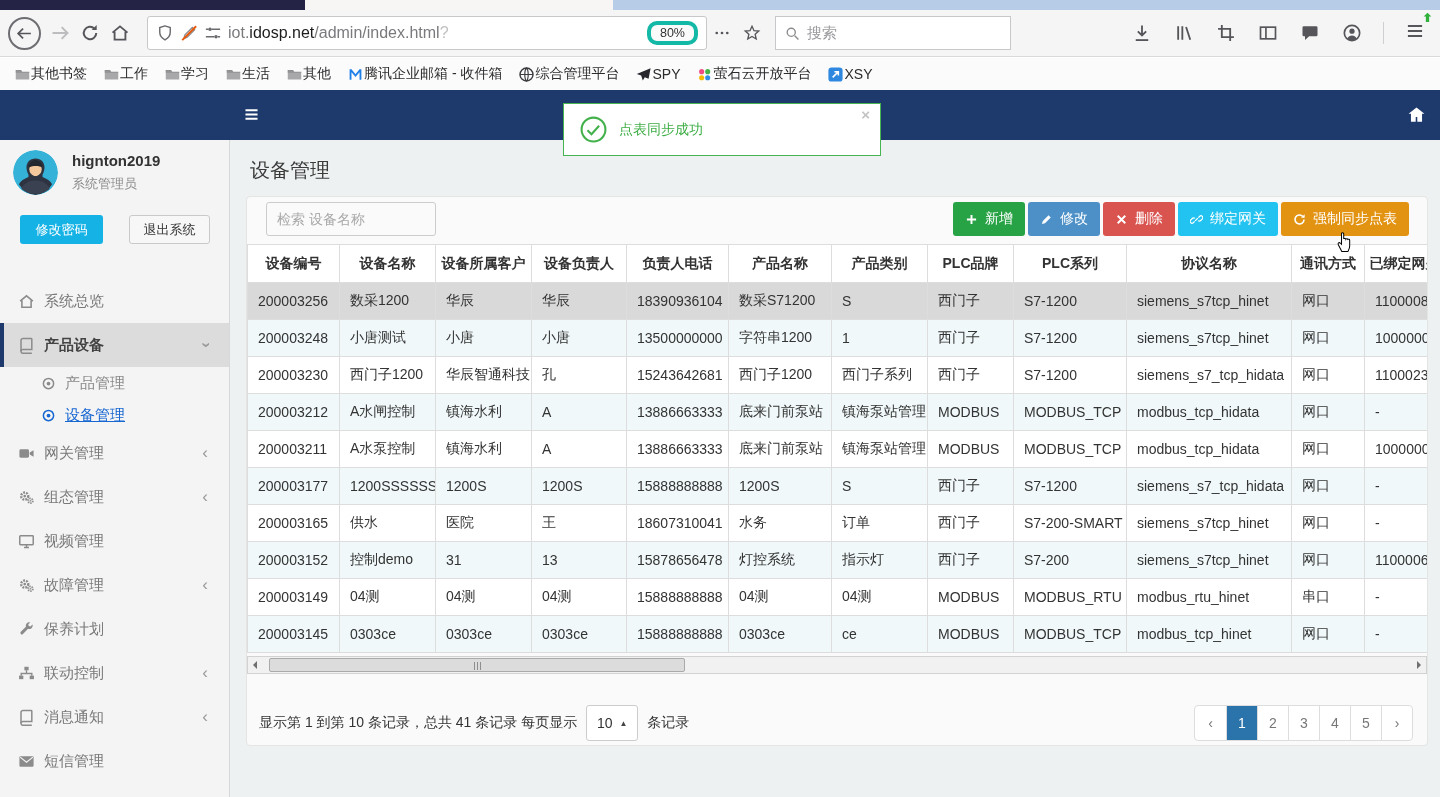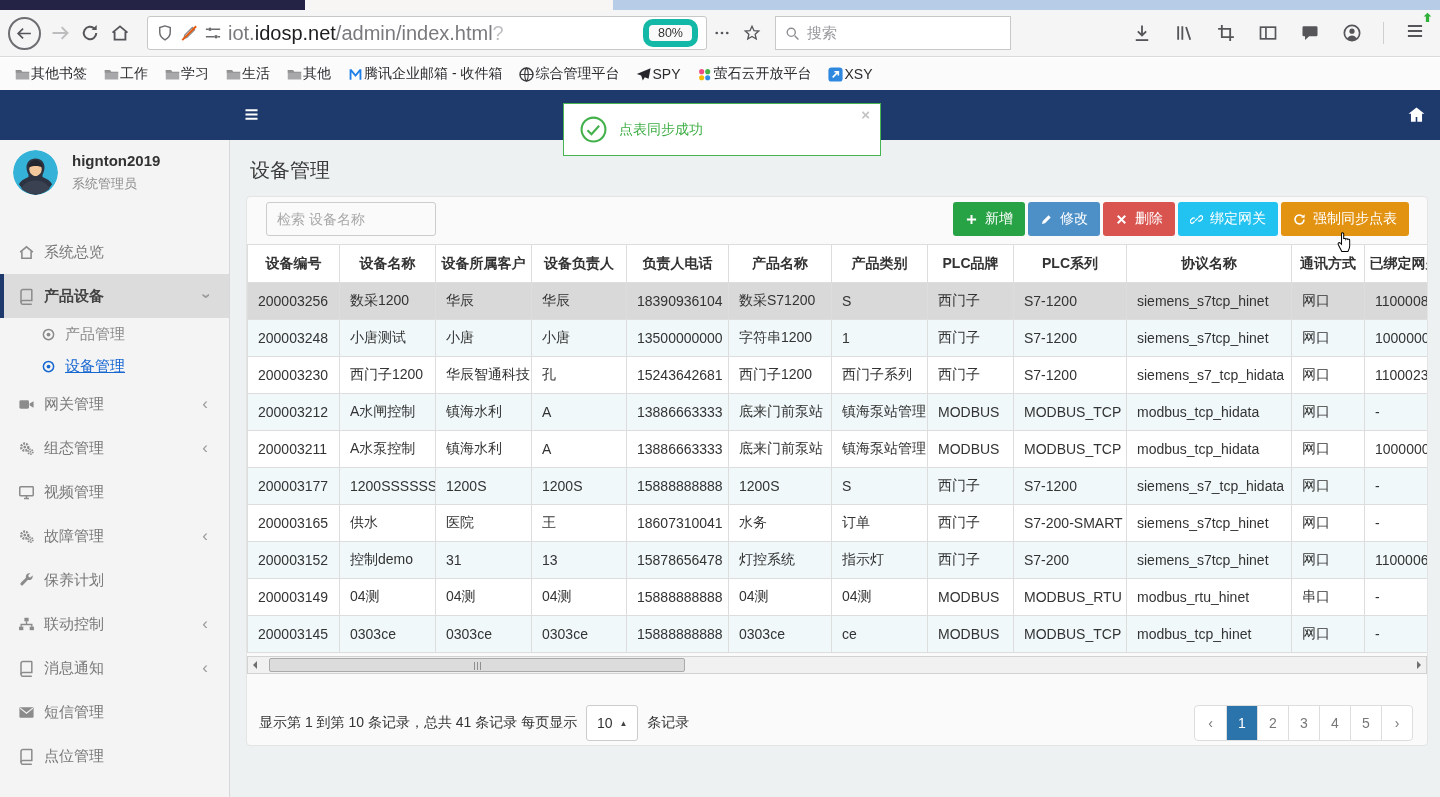--- a/index.html
+++ b/index.html
@@ -16,25 +16,25 @@
   .browser-toolbar { position:absolute; left:0; top:10px; width:1440px; height:47px; background:#f5f5f6;
     border-bottom:1px solid #dadadb; display:flex; align-items:center; padding:0 10px 0 8px; }
   .ic { display:inline-block; }
   .ic svg { width:100%; height:100%; display:block; }
   .navbtn { width:30px; height:30px; padding:5px; color:#55555a; flex:none; cursor:pointer; }
   .navbtn.back { border:2px solid #6d6d72; border-radius:50%; width:33px; height:33px; padding:6px; margin-right:4px; }
   .navbtn.disabled { color:#bdbdbf; }
   .urlbar { margin-left:12px; width:560px; height:34px; background:#fff; border:1px solid #c8c8ca; border-radius:3px;
     display:flex; align-items:center; padding:0 8px; flex:none; cursor:text; }
   .ub-ic { width:18px; height:18px; color:#6a6a6f; margin-right:6px; flex:none; cursor:pointer; }
-  .url-text { font-size:20px; white-space:nowrap; overflow:hidden; }
+  .url-text { font-size:16px; white-space:nowrap; overflow:hidden; }
   .u-dim { color:#7a7a7e; }
   .u-main { color:#1d1d20; }
   .u-query { color:#c0c0c3; }
-  .zoom-badge { margin-left:auto; border:6px solid #14b8a6; border-radius:10px; padding:1px 9px; font-size:12.5px; color:#333;
+  .zoom-badge { margin-left:auto; border:4px solid #14b8a6; border-radius:10px; padding:1px 9px; font-size:12.5px; color:#333;
     background:#fafafa; flex:none; cursor:pointer; }
   .tool-ic { width:30px; height:30px; padding:6px; color:#55555a; flex:none; cursor:pointer; }
   .searchbox { margin-left:8px; width:236px; height:34px; background:#fff; border:1px solid #c8c8ca; border-radius:0;
     display:flex; align-items:center; padding:0 9px; gap:7px; flex:none; cursor:text; }
   .sb-ic { width:15px; height:15px; color:#8b8b90; flex:none; }
   .sb-ph { font-size:15px; color:#9b9b9f; }
   .right-icons { margin-left:auto; display:flex; align-items:center; gap:12px; }
   .right-icons .tool-ic { padding:5px; }
   .v-sep { width:1px; height:22px; background:#cfcfd2; margin:0 4px; }
   .menu-wrap { position:relative; }
@@ -377,20 +377,24 @@
           <ellipse cx="24" cy="20.5" rx="6.6" ry="7.6" fill="#f2c79c"></ellipse>
           <path d="M17 16.5c.9-3.4 4-5.8 7-5.8s6.1 2.4 7 5.8c.2.9-.1 1.8-.4 2.1-1.7-2-9.6-2.2-13.2 0-.3-.3-.6-1.2-.4-2.1z" fill="#22262f"></path>
           <path d="M18.8 24.8c1.6 2.1 3.2 3.1 5.2 3.1s3.6-1 5.2-3.1c.5 2.7-.6 6.8-5.2 6.8s-5.7-4.1-5.2-6.8z" fill="#2d3340" opacity=".9"></path>
           <path d="M9 41.5c2.3-6.4 8.6-9 15-9s12.7 2.6 15 9a24 24 0 0 1-30 0z" fill="#3a4150"></path>
         </svg>
       </span>
       <div class="user-meta">
         <div class="uname">hignton2019</div>
         <div class="urole">系统管理员</div>
       </div>
+    </div>
+    <div class="user-actions">
+      <button class="btn-cyan">修改密码</button>
+      <button class="btn-light">退出系统</button>
     </div>
     <div class="menu" id="sideMenu">
         <div class="mi">
           <span class="ic mic">
             <svg viewBox="0 0 24 24">
               <path d="M3 11.5 12 4l9 7.5M5.5 10.5V20h13v-9.5" fill="none" stroke="currentColor" stroke-width="2.2"></path>
             </svg>
           </span>
           <span class="ml">系统总览</span>
         </div>

